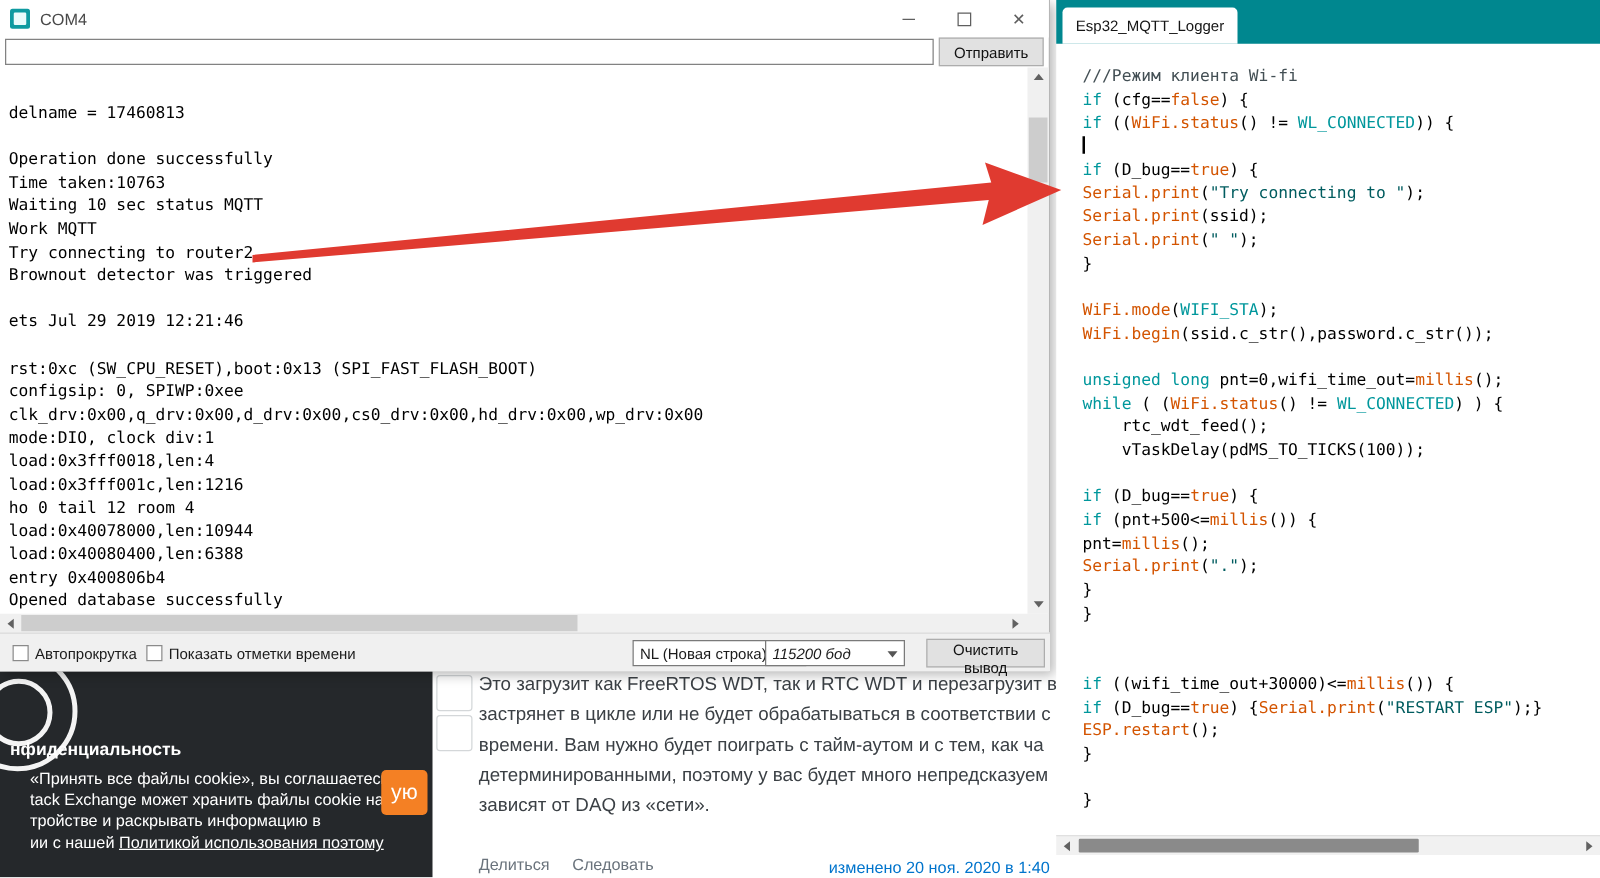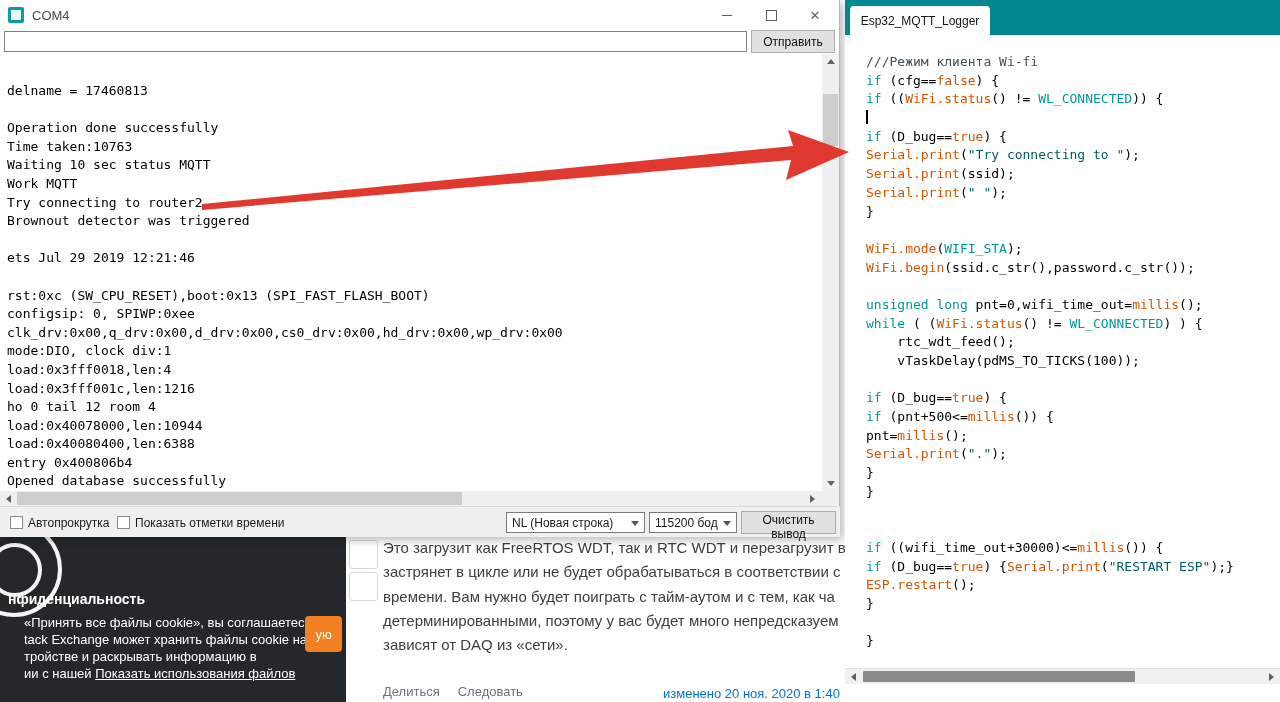--- a/index.html
+++ b/index.html
@@ -21,21 +21,21 @@
   
   .cookie{position:absolute;left:0;top:537px;width:346px;height:165px;background:#25282b;
           z-index:2;overflow:hidden;color:#fff;}
   .ring{position:absolute;border:4px solid #fff;border-radius:50%;opacity:.95;}
   .r1{left:-34px;top:-16px;width:88px;height:88px;}
   .r2{left:-12px;top:6px;width:46px;height:46px;}
   .cookie-title{position:absolute;left:8px;top:54px;font-size:14px;font-weight:bold;}
   #cookie-lines{position:absolute;left:24px;top:77px;font-size:13px;line-height:17px;white-space:nowrap;}
   #cookie-lines .clink{text-decoration:underline;cursor:pointer;}
   .accept-btn{position:absolute;left:305px;top:79px;width:37px;height:36px;border:none;
-              border-radius:4px;color:#fff;font-size:13px;overflow:hidden;padding:0;cursor:pointer;}
+              border-radius:4px;color:#fff;font-size:17px;overflow:hidden;padding:0;cursor:pointer;}
 
   
   .serial-window{position:absolute;left:0;top:0;width:840px;height:537px;background:#fff;z-index:3;
                  border-right:1px solid #b6b6b6;border-bottom:1px solid #b6b6b6;
                  box-shadow:3px 3px 9px rgba(0,0,0,.28);box-sizing:border-box;}
   .titlebar{position:absolute;left:0;top:0;width:100%;height:30px;background:#fff;
             display:flex;align-items:center;}
   .sm-icon{width:16px;height:16px;margin-left:8px;background:#0e9aa0;border-radius:2px;position:relative;}
   .sm-icon span{position:absolute;left:3px;top:3px;width:10px;height:10px;background:#e9fbfb;border-radius:1px;display:block;}
   .title-text{margin-left:8px;font-size:13px;color:#4a4a4a;}
@@ -120,21 +120,21 @@
   <div class="widget-box wb2"></div>
 
   <div class="cookie">
     <div class="ring r1"></div>
     <div class="ring r2"></div>
     <div class="cookie-title">нфиденциальность</div>
     <div id="cookie-lines">
         <div>«Принять все файлы cookie», вы соглашаетесь с</div>
         <div>tack Exchange может хранить файлы cookie на</div>
         <div>тройстве и раскрывать информацию в</div>
-        <div><span>ии с нашей </span><span class="clink">Показать использования файлов</span></div>
+        <div><span>ии с нашей </span><span class="clink">Политикой использования поэтому</span></div>
       </div>
     <button class="accept-btn" id="accept-btn" style="background: rgb(244, 128, 36);"><span>ую</span></button>
   </div>
 
   <div class="serial-window">
     <div class="titlebar">
       <div class="sm-icon">
           <span></span>
         </div>
       <div class="title-text">COM4</div>
@@ -178,21 +178,21 @@
 
     <div class="statusbar">
       <span class="checkbox" style="left:10px;"></span>
       <span class="cb-label" style="left:28px;">Автопрокрутка</span>
       <span class="checkbox" style="left:117px;"></span>
       <span class="cb-label" style="left:135px;">Показать отметки времени</span>
       <div class="combo" style="left:506px;width:139px;">
         <span>NL (Новая строка)</span>
         <span class="tri-dn"></span>
       </div>
-      <div class="combo" style="left:649px;width:88px;">
+      <div class="combo" style="left:612px;width:112px;font-style:italic;">
         <span>115200 бод</span>
         <span class="tri-dn"></span>
       </div>
       <button class="clear-btn">Очистить вывод</button>
     </div>
   </div>
 
   <div class="editor">
     <div class="editor-header" id="editor-header" style="background: rgb(0, 135, 143);">
       <div class="editor-tab">Esp32_MQTT_Logger</div>

